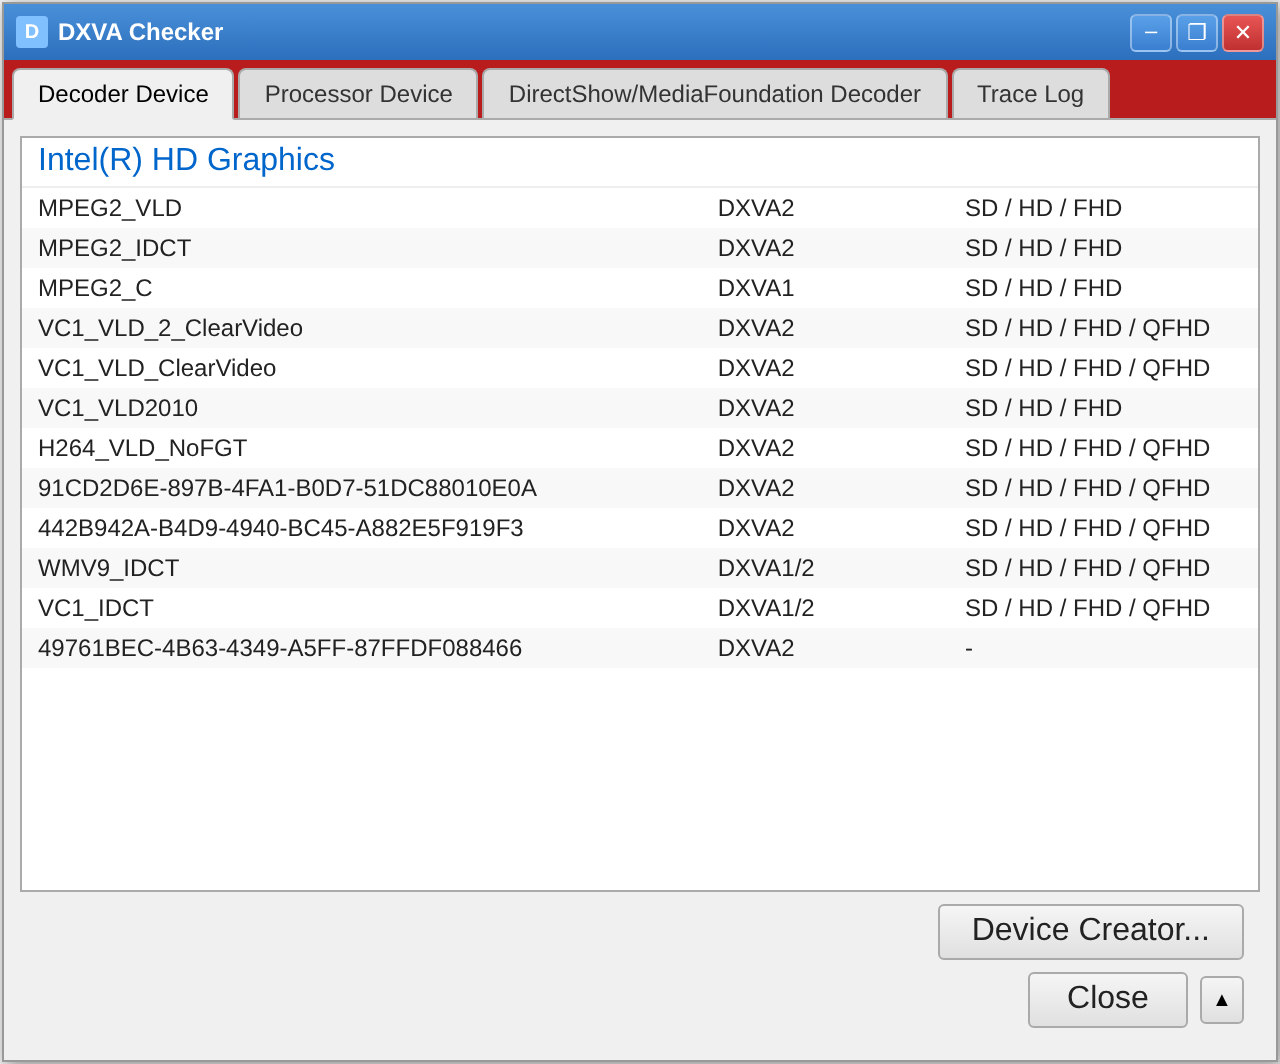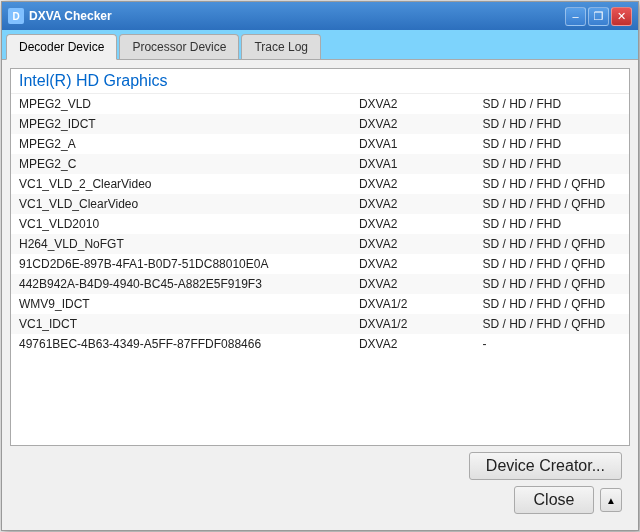--- a/index.html
+++ b/index.html
@@ -81,21 +81,21 @@
       font-size: 11px;
       color: white;
       background: linear-gradient(to bottom, #5aa0e8, #3a7fd0);
     }
 
     .title-btn.close-btn {
       background: linear-gradient(to bottom, #e85555, #c03030);
     }
 
     .tab-bar {
-      background: #7dd3fc;
+      background: #b91c1c;
       display: flex;
       align-items: flex-end;
       padding: 4px 4px 0 4px;
       border-bottom: 1px solid #aaa;
       gap: 2px;
     }
 
     .tab {
       padding: 5px 12px;
       border: 1px solid #aaa;
@@ -222,44 +222,40 @@
     <div class="title-bar-buttons">
       <div class="title-btn">–</div>
       <div class="title-btn">❐</div>
       <div class="title-btn close-btn">✕</div>
     </div>
   </div>
 
   <div class="tab-bar">
     <div class="tab active">Decoder Device</div>
     <div class="tab">Processor Device</div>
+    <div class="tab">DirectShow/MediaFoundation Decoder</div>
     <div class="tab">Trace Log</div>
   </div>
 
   <div class="content">
     <div class="table-container">
       <div class="group-label">Intel(R) HD Graphics</div>
       <table class="table">
         <tbody id="table-body">
         <tr>
               <td class="td-name">MPEG2_VLD</td>
               <td class="td-version">DXVA2</td>
               <td class="td-modes">SD / HD / FHD</td>
             </tr>
             <tr>
               <td class="td-name">MPEG2_IDCT</td>
               <td class="td-version">DXVA2</td>
               <td class="td-modes">SD / HD / FHD</td>
             </tr>
             <tr>
-              <td class="td-name">MPEG2_A</td>
-              <td class="td-version">DXVA1</td>
-              <td class="td-modes">SD / HD / FHD</td>
-            </tr>
-            <tr>
               <td class="td-name">MPEG2_C</td>
               <td class="td-version">DXVA1</td>
               <td class="td-modes">SD / HD / FHD</td>
             </tr>
             <tr>
               <td class="td-name">VC1_VLD_2_ClearVideo</td>
               <td class="td-version">DXVA2</td>
               <td class="td-modes">SD / HD / FHD / QFHD</td>
             </tr>
             <tr>

